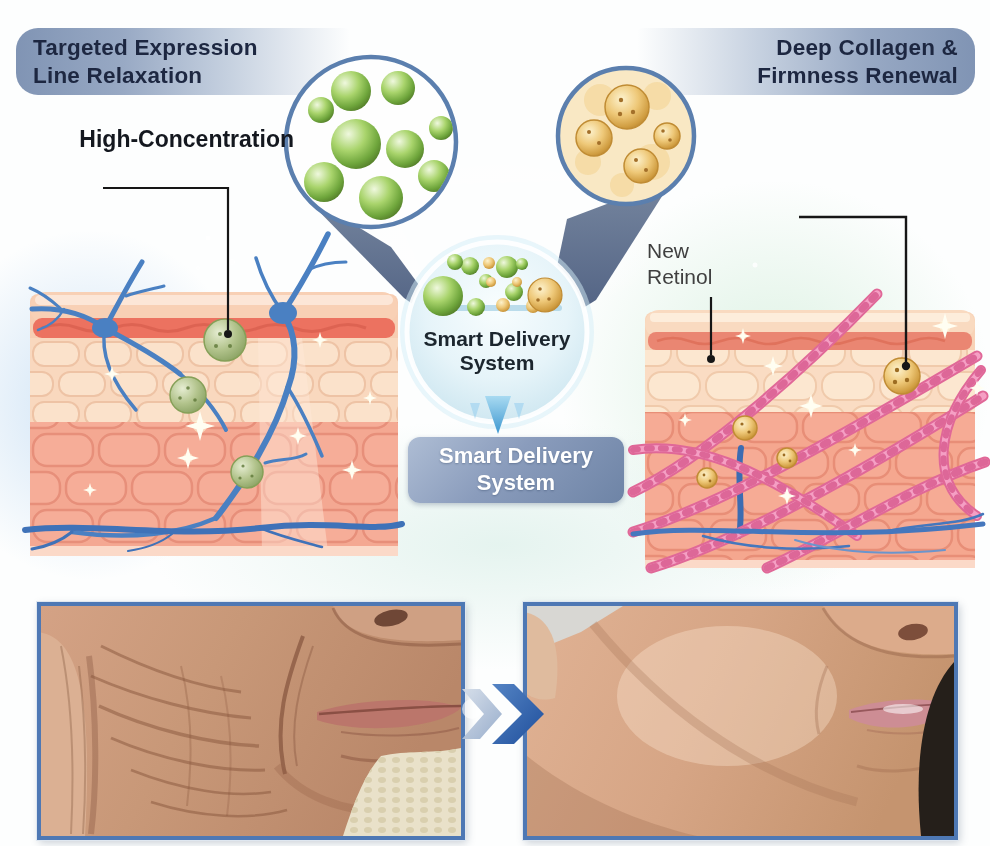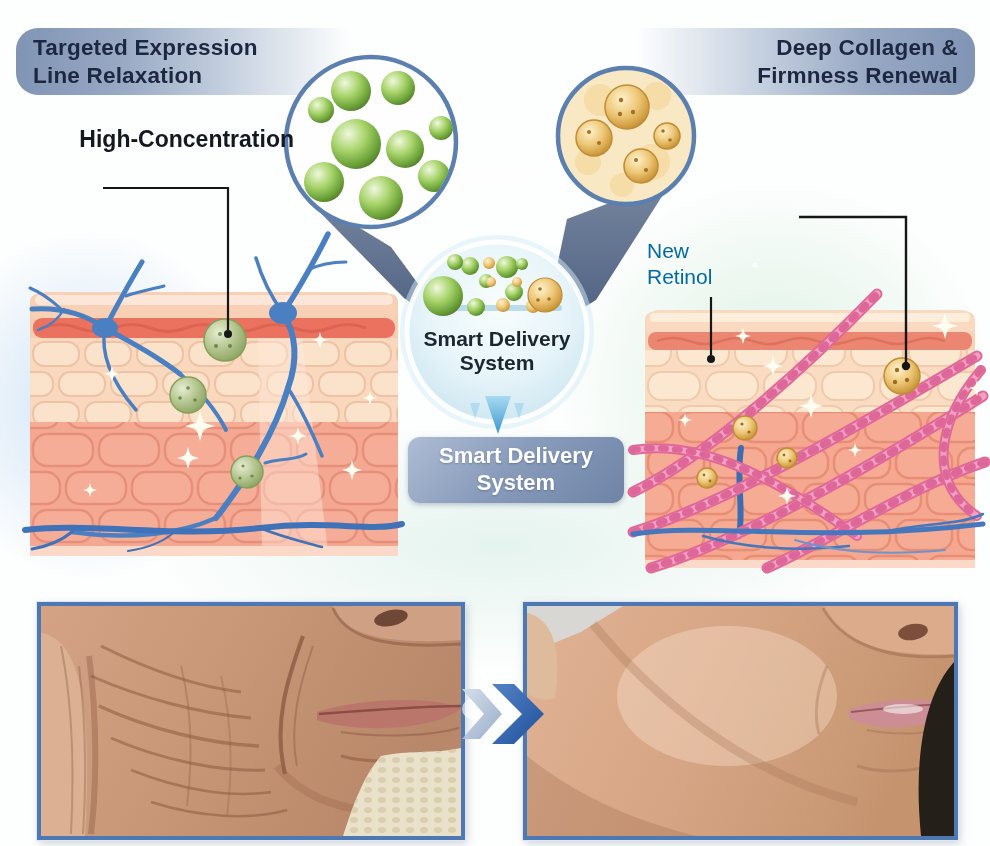--- a/index.html
+++ b/index.html
@@ -13,21 +13,21 @@
           font-weight:700;font-size:22.5px;line-height:1.22;color:#1d2741;letter-spacing:.2px;box-sizing:border-box}
   .banner.bleft{left:16px;width:334px;padding-left:17px;border-radius:22px 6px 6px 22px;
           background:linear-gradient(90deg,#8094b4 0%,#98a9c4 32%,#c6d1e0 64%,rgba(236,241,246,0) 100%)}
   .banner.bright{right:15px;width:338px;padding-right:17px;text-align:right;align-items:flex-end;border-radius:6px 22px 22px 6px;
           background:linear-gradient(270deg,#8094b4 0%,#98a9c4 32%,#c6d1e0 64%,rgba(236,241,246,0) 100%)}
   .overlay-svg{position:absolute;left:0;top:0;z-index:1}
   .label-botox{position:absolute;left:20px;top:126px;width:274px;text-align:right;z-index:3;
           font-size:23px;font-weight:800;color:#14181f;line-height:1.2}
   .label-retinol{position:absolute;left:797px;top:181px;width:116px;text-align:center;z-index:3;
           font-size:27px;font-weight:800;color:#0d1013;letter-spacing:.3px}
-  .label-newcollagen{position:absolute;left:647px;top:238px;z-index:3;font-size:21px;font-weight:500;color:#0369a1;line-height:1.25}
+  .label-newcollagen{position:absolute;left:647px;top:238px;z-index:3;font-size:21px;font-weight:500;color:#404040;line-height:1.25}
   .circle-text{position:absolute;left:405px;top:327px;width:184px;text-align:center;z-index:3;
           font-size:21px;font-weight:700;color:#1c262e;line-height:1.16}
   .banner2{position:absolute;left:408px;top:437px;width:216px;height:66px;border-radius:12px;z-index:3;
           background:linear-gradient(135deg,#aebdd4 0%,#8a9cbc 45%,#6e84a6 100%);
           box-shadow:0 2px 5px rgba(60,80,110,.3);display:flex;flex-direction:column;justify-content:center;text-align:center;
           color:#fff;font-size:22px;font-weight:700;line-height:1.22;text-shadow:0 1px 2px rgba(40,60,90,.35)}
   .photo{position:absolute;top:602px;height:238px;border:4px solid #4e78b4;box-sizing:border-box;overflow:hidden;z-index:2;
           box-shadow:0 0 0 1px #dfe7f0,2px 3px 8px rgba(50,70,100,.25);background:#cfa184}
   .photo.before{left:37px;width:428px}
   .photo.after{left:523px;width:435px}

